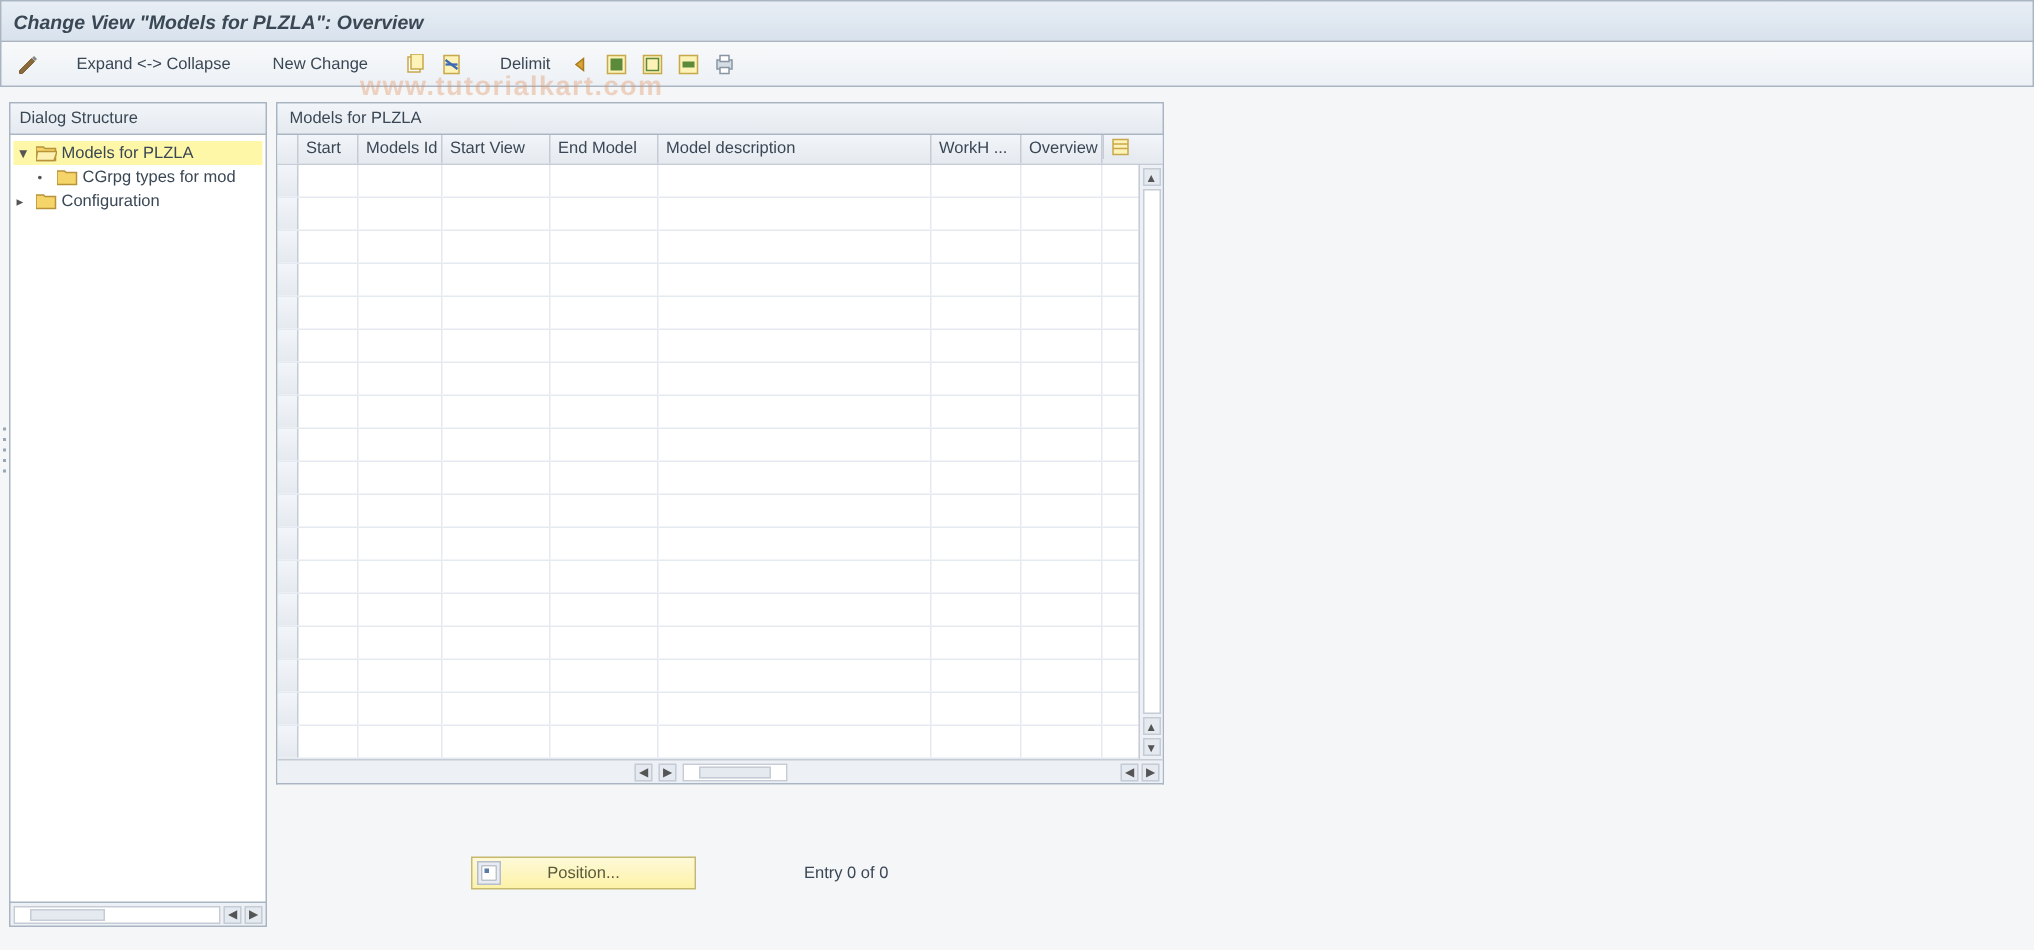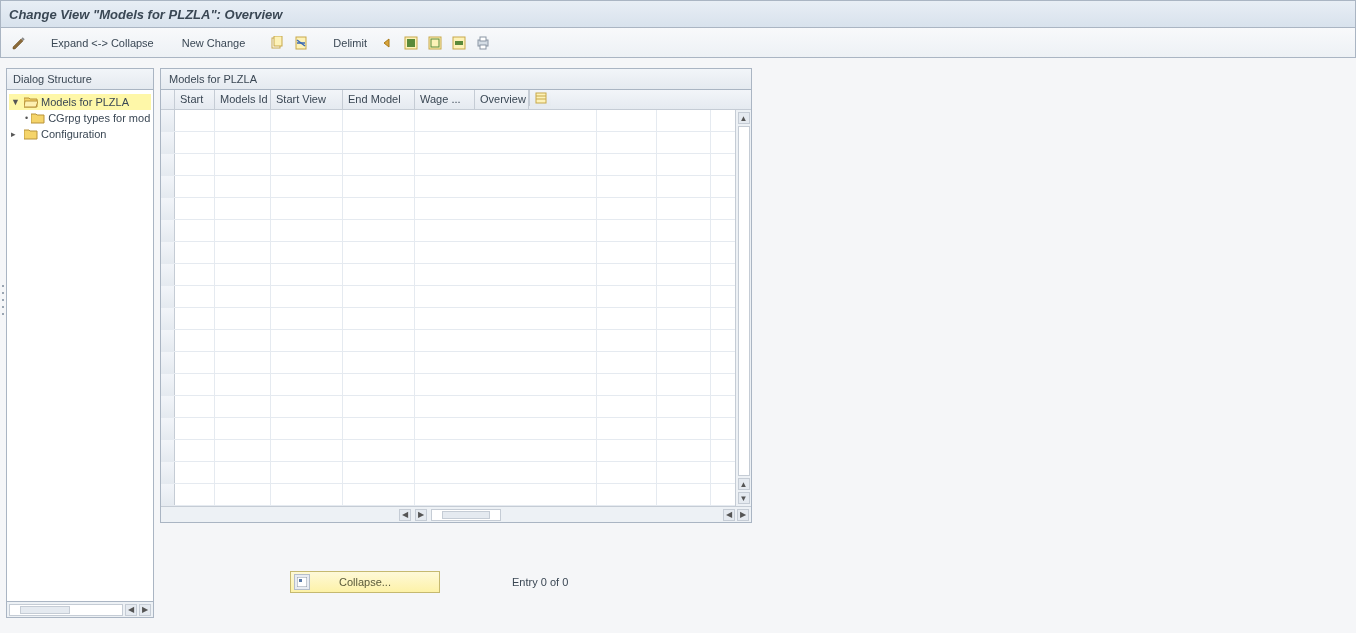--- a/index.html
+++ b/index.html
@@ -30,21 +30,21 @@
       gap: 4px;
     }
     .toolbar-icon { width: 20px; height: 20px; display: flex; align-items: center; justify-content: center; cursor: pointer; border-radius: 2px; }
     .toolbar-text { padding: 0 6px; cursor: pointer; color: #3a4754; font-size: 11px; }
     .toolbar-sep { width: 8px; }
     
     
     .main { display: flex; height: 560px; padding: 10px 6px 0 6px; gap: 6px; }
     
     
-    .tree-panel { width: 148px; display: flex; flex-direction: column; }
+    .tree-panel { width: 172px; display: flex; flex-direction: column; }
     .tree-header { 
       background: linear-gradient(#f2f5f9, #e5eaf0);
       border: 1px solid #aab5c3;
       padding: 4px 6px;
       font-size: 11px;
       color: #3a4754;
     }
     .tree-body { 
       flex: 1;
       background: #fff;
@@ -179,20 +179,21 @@
     </div>
     <div class="toolbar-icon">
       <svg width="14" height="14" viewBox="0 0 14 14">
           <rect x="2" y="4" width="10" height="6" fill="#d5dde5" stroke="#8a95a3"></rect>
           <rect x="4" y="1" width="6" height="4" fill="#fff" stroke="#8a95a3"></rect>
           <rect x="4" y="9" width="6" height="4" fill="#fff" stroke="#8a95a3"></rect>
         </svg>
     </div>
   </div>
 
+  <div class="watermark">www.tutorialkart.com</div>
 
   <div class="main">
     <div class="resize-dots" style="left:2px; top:300px;">
       <span></span>
         <span></span>
         <span></span>
         <span></span>
         <span></span>
     </div>
 
@@ -233,21 +234,22 @@
 
     <div class="grid-panel">
       <div class="grid-title">Models for PLZLA</div>
       <div class="grid-wrap">
         <div class="grid-header-row">
           <div class="grid-rowhandle"></div>
           <div class="grid-hcell" style="width:40px">Start</div>
           <div class="grid-hcell" style="width:56px">Models Id</div>
           <div class="grid-hcell" style="width:72px">Start View</div>
           <div class="grid-hcell" style="width:72px">End Model</div>
-          <div class="grid-hcell" style="width:60px">Wage ...</div>
+          <div class="grid-hcell" style="width:182px">Model description</div>
+          <div class="grid-hcell" style="width:60px">WorkH ...</div>
           <div class="grid-hcell" style="width:54px">Overview</div>
           <div class="config-icon" style="border-left:1px solid #c5ccd5; background:linear-gradient(#f2f5f9,#e5eaf0); width:22px;">
             <svg width="12" height="12" viewBox="0 0 12 12">
                 <rect x="1" y="1" width="10" height="10" fill="#fdf2b8" stroke="#c7a84a"></rect>
                 <line x1="1" y1="4" x2="11" y2="4" stroke="#c7a84a"></line>
                 <line x1="1" y1="7" x2="11" y2="7" stroke="#c7a84a"></line>
               </svg>
           </div>
         </div>
         <div class="grid-body">
@@ -455,19 +457,19 @@
       </div>
 
       <div class="bottom-bar">
         <div class="position-btn">
           <div class="position-btn-icon">
             <svg width="10" height="10" viewBox="0 0 10 10">
                 <rect x="0" y="0" width="10" height="10" fill="#fff" stroke="#8a95a3"></rect>
                 <rect x="2" y="2" width="3" height="3" fill="#5a7aa8"></rect>
               </svg>
           </div>
-          <span>Collapse...</span>
+          <span>Position...</span>
         </div>
         <span class="entry-text">Entry 0 of 0</span>
       </div>
     </div>
   </div>
 </div>
 
 </body></html>

